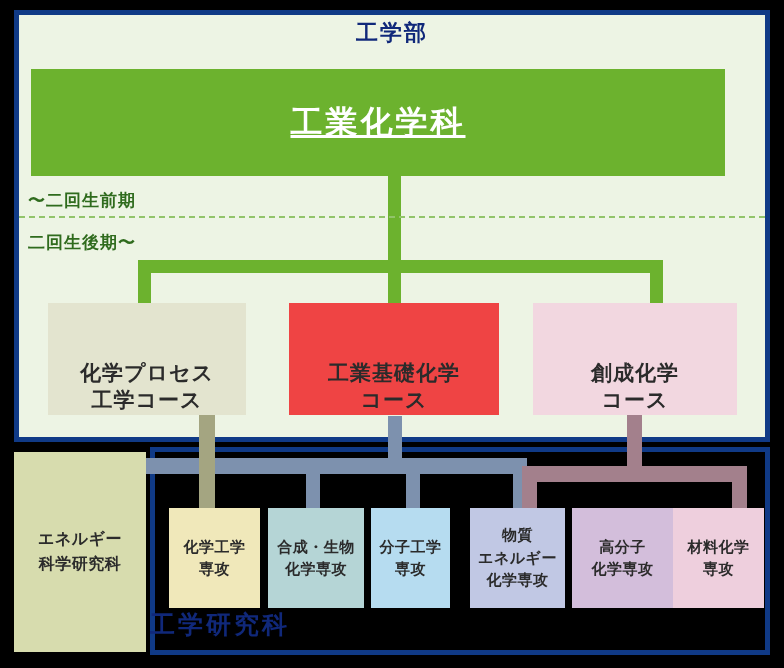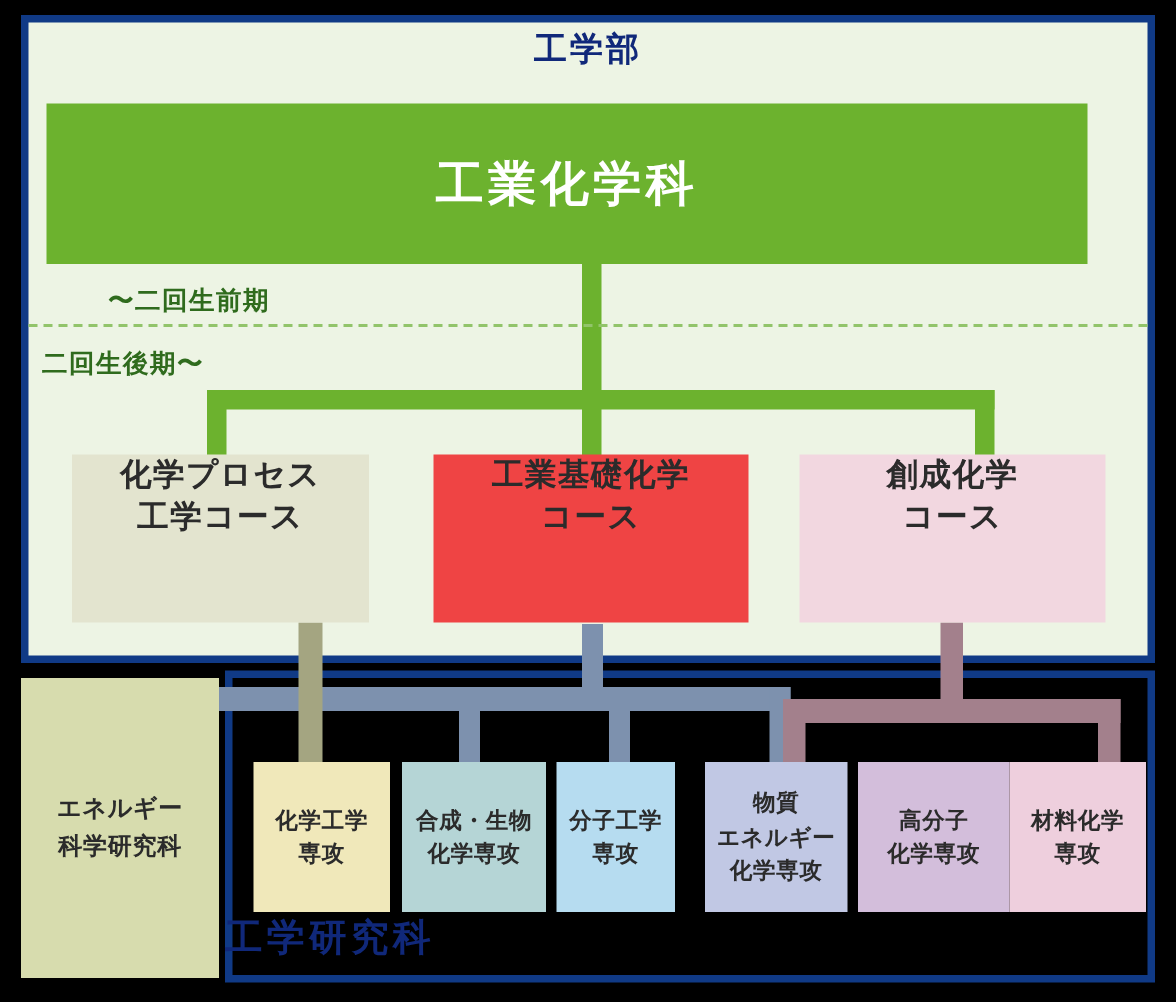--- a/index.html
+++ b/index.html
@@ -56,33 +56,34 @@
     z-index: 6;
     display: flex;
     align-items: center;
     justify-content: center;
   }
   .dept-box-label {
     color: #ffffff;
     font-size: 32px;
     font-weight: bold;
     letter-spacing: 3px;
+    text-decoration: underline;
   }
 
   
   .stage-label {
     position: absolute;
     left: 28px;
     font-size: 17px;
     font-weight: bold;
     color: #2f6b1d;
     letter-spacing: 1px;
     z-index: 9;
   }
-  .stage-label.early { top: 189px; margin-left: 44px; }
+  .stage-label.early { top: 189px; }
   .stage-label.late  { top: 231px; }
 
   .dashed-rule {
     position: absolute;
     left: 19px;
     top: 216px;
     width: 746px;
     height: 0;
     border-top: 2px dashed #92c46a;
     z-index: 7;
@@ -96,21 +97,21 @@
   .gc-drop-mid   { left: 388px; top: 260px; width: 13px; height: 45px; }
   .gc-drop-right { left: 650px; top: 260px; width: 13px; height: 45px; }
 
   
   .course-box {
     position: absolute;
     top: 303px;
     height: 112px;
     z-index: 6;
     display: flex;
-    align-items: flex-start;
+    align-items: flex-end;
     justify-content: center;
     text-align: center;
   }
   .course-label {
     font-size: 21px;
     font-weight: bold;
     color: #2b2b2b;
     line-height: 1.32;
     letter-spacing: 1px;
   }

